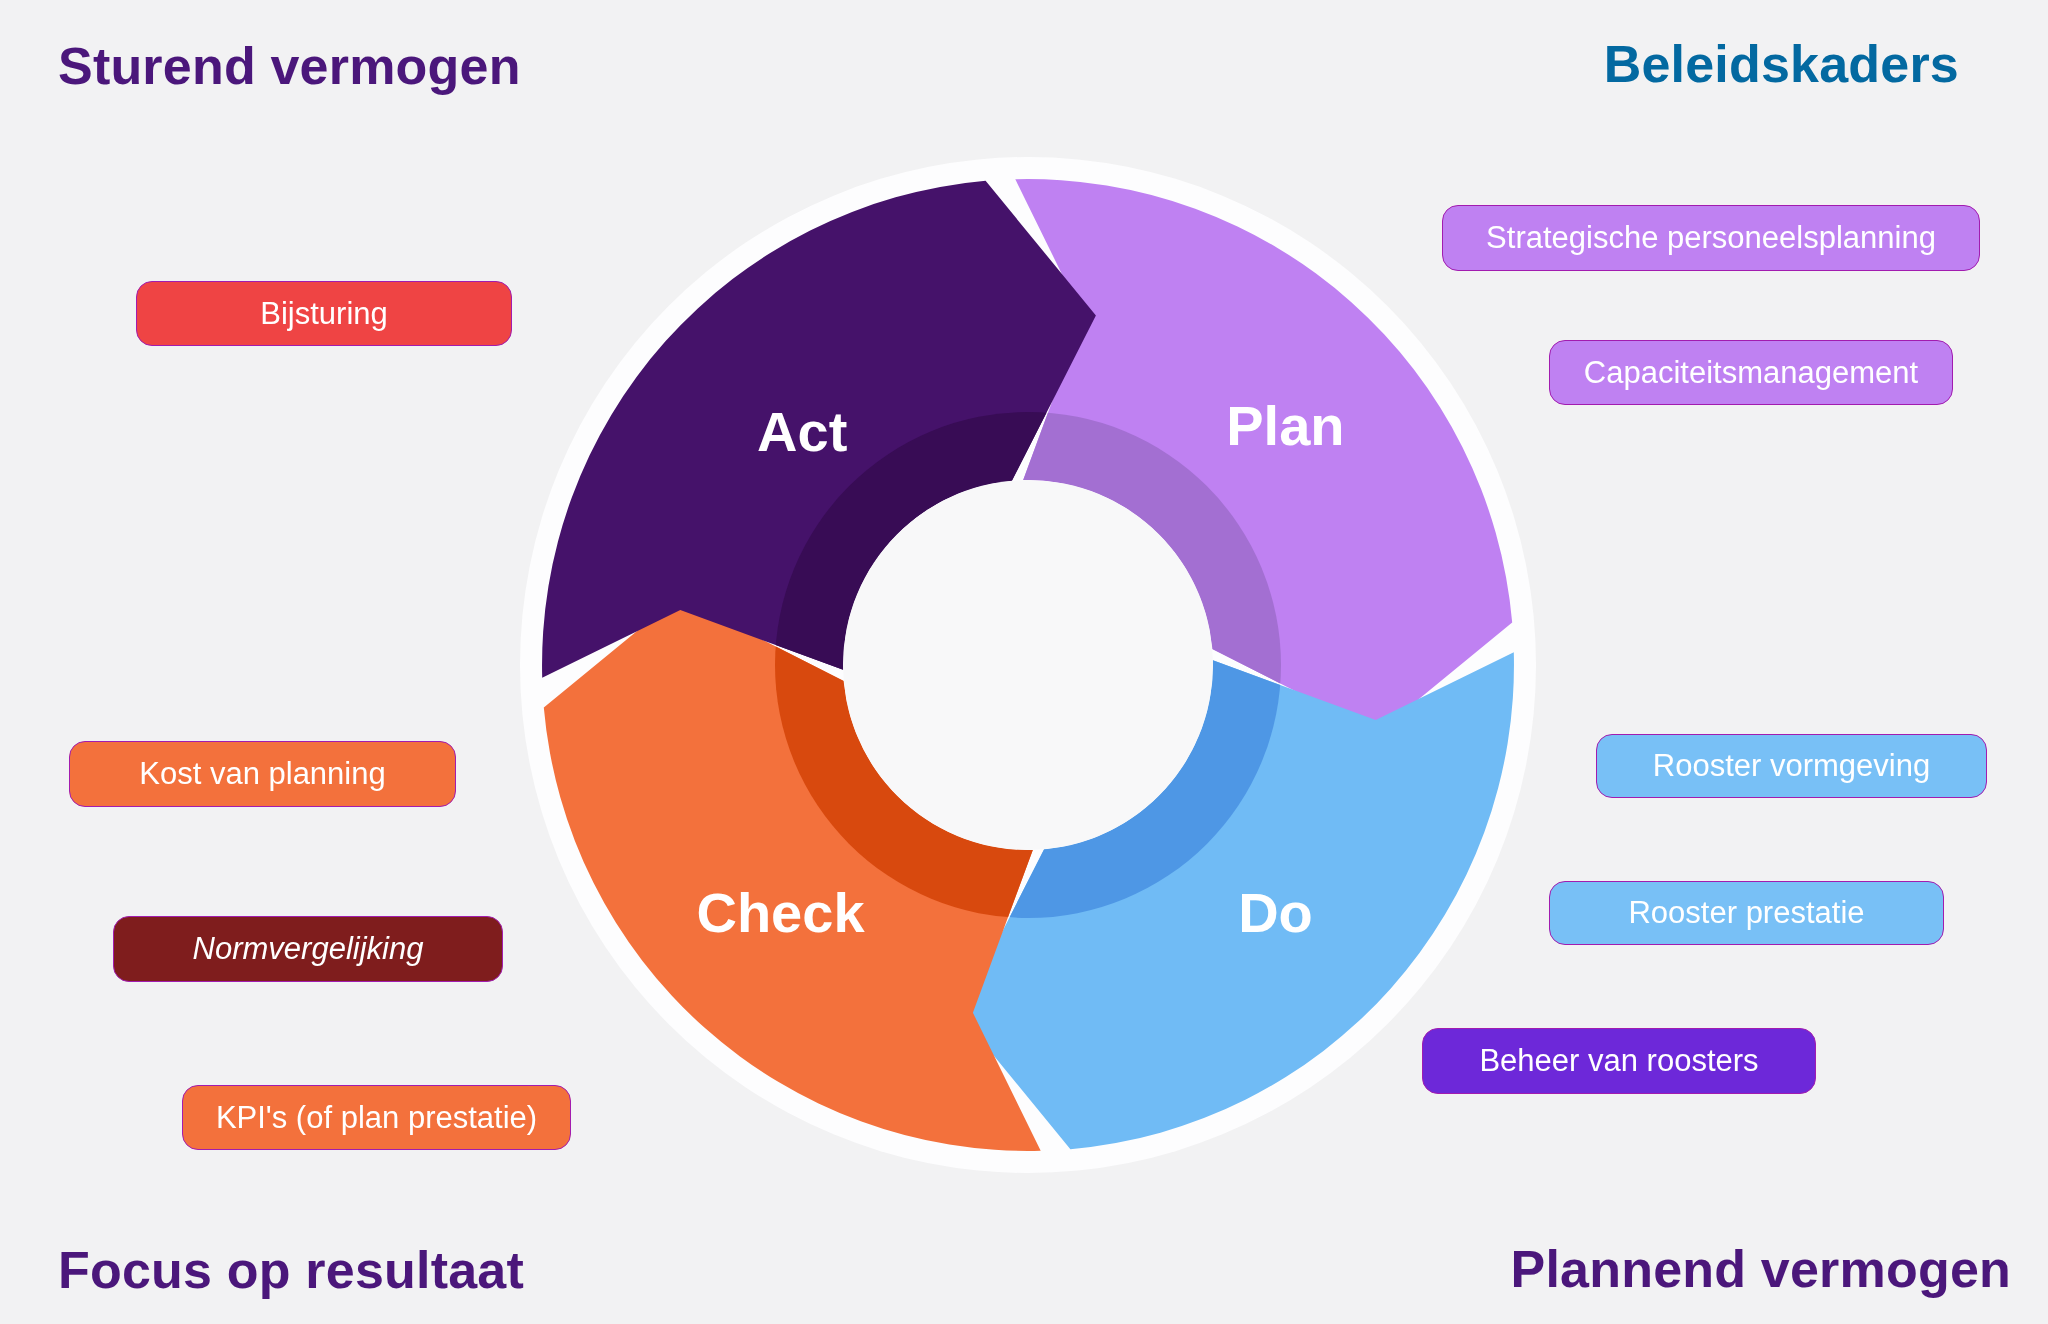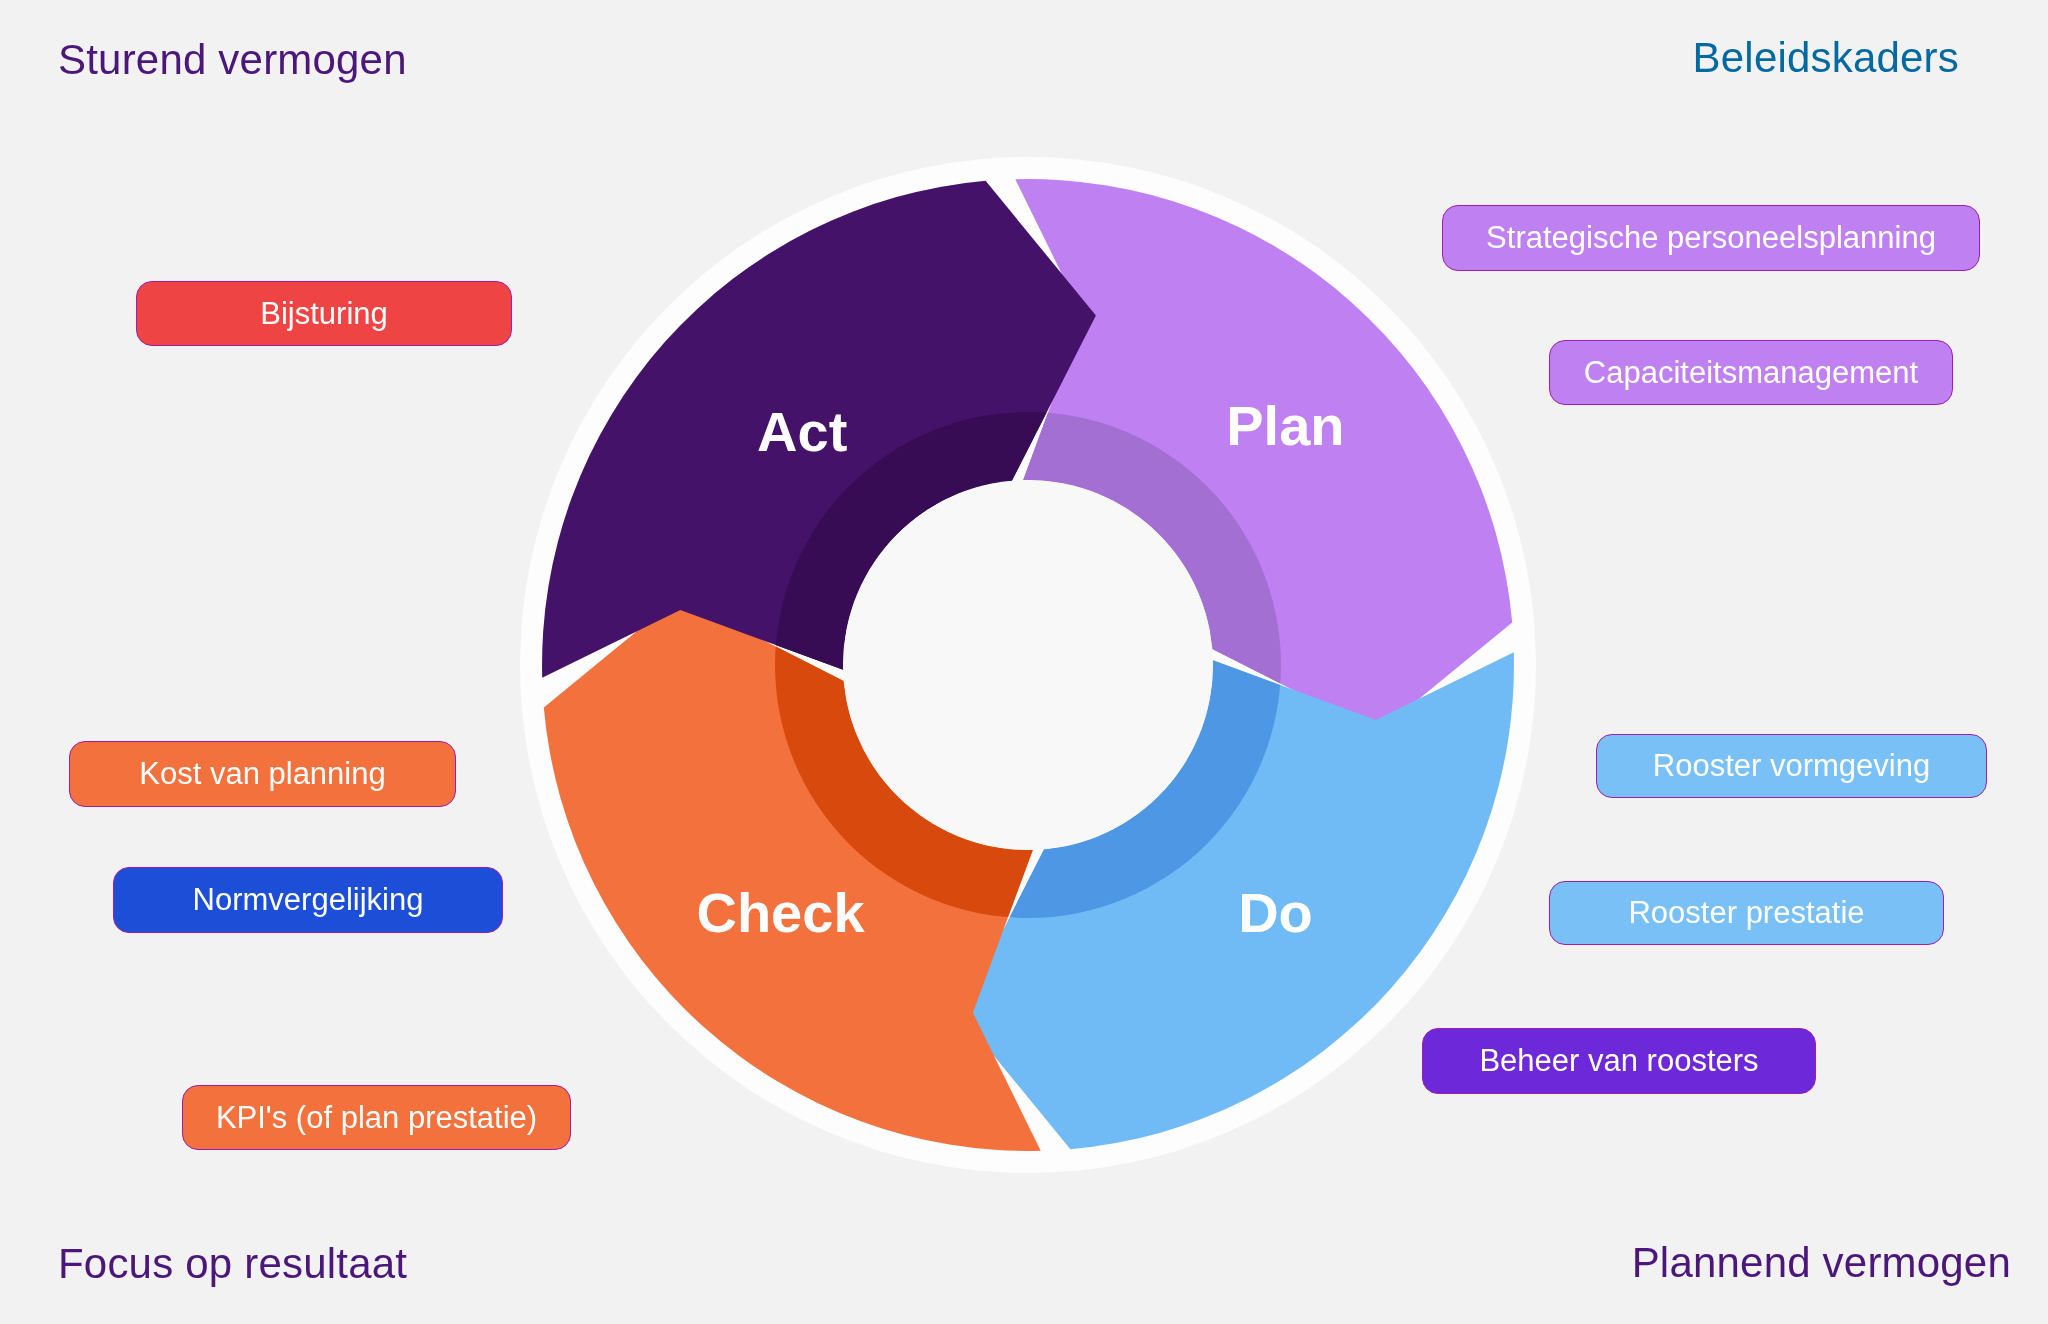--- a/index.html
+++ b/index.html
@@ -3,22 +3,22 @@
 <meta charset="utf-8">
 <style>
   html,body{margin:0;padding:0;}
   body{
     width:2048px;height:1324px;position:relative;overflow:hidden;
     background:#f2f2f3;
     font-family:"Liberation Sans", sans-serif;
   }
   .corner{
     position:absolute;
-    font-size:42px;
-    font-weight:400;
+    font-size:52px;
+    font-weight:700;
     letter-spacing:.2px;
     white-space:nowrap;
   }
   .pill{
     position:absolute;
     display:flex;align-items:center;justify-content:center;
     box-sizing:border-box;
     border:1px solid #a21caf;
     border-radius:16px;
     color:#ffffff;
@@ -66,21 +66,21 @@
     <text x="780.5" y="912.5" text-anchor="middle" dy="0.35em" font-size="56" font-weight="600" font-family="&quot;Liberation Sans&quot;, sans-serif" fill="#ffffff">Check</text>
     <text x="802.2" y="431.2" text-anchor="middle" dy="0.35em" font-size="56" font-weight="600" font-family="&quot;Liberation Sans&quot;, sans-serif" fill="#ffffff">Act</text>
   </svg>
 
 <div class="pill" style="left: 136px; top: 281px; width: 376px; height: 65px; background-color: #ef4444; text-align: right;">
   <span>Bijsturing</span>
 </div>
 <div class="pill" style="left: 69px; top: 741px; width: 387px; height: 66px; background-color: rgb(243, 113, 60);">
   <span>Kost van planning</span>
 </div>
-<div class="pill" style="left: 113px; top: 867px; width: 390px; height: 66px; background-color: #1d4ed8;">
+<div class="pill" style="left: 113px; top: 916px; width: 390px; height: 66px; background-color: #7f1d1d; font-style: italic;">
   <span>Normvergelijking</span>
 </div>
 <div class="pill" style="left: 182px; top: 1085px; width: 389px; height: 65px; background-color: rgb(243, 113, 60);">
   <span>KPI's (of plan prestatie)</span>
 </div>
 
 <div class="pill" style="left: 1442px; top: 205px; width: 538px; height: 66px; background-color: rgb(191, 129, 242);">
   <span>Strategische personeelsplanning</span>
 </div>
 <div class="pill" style="left: 1549px; top: 340px; width: 404px; height: 65px; background-color: rgb(191, 129, 242);">

